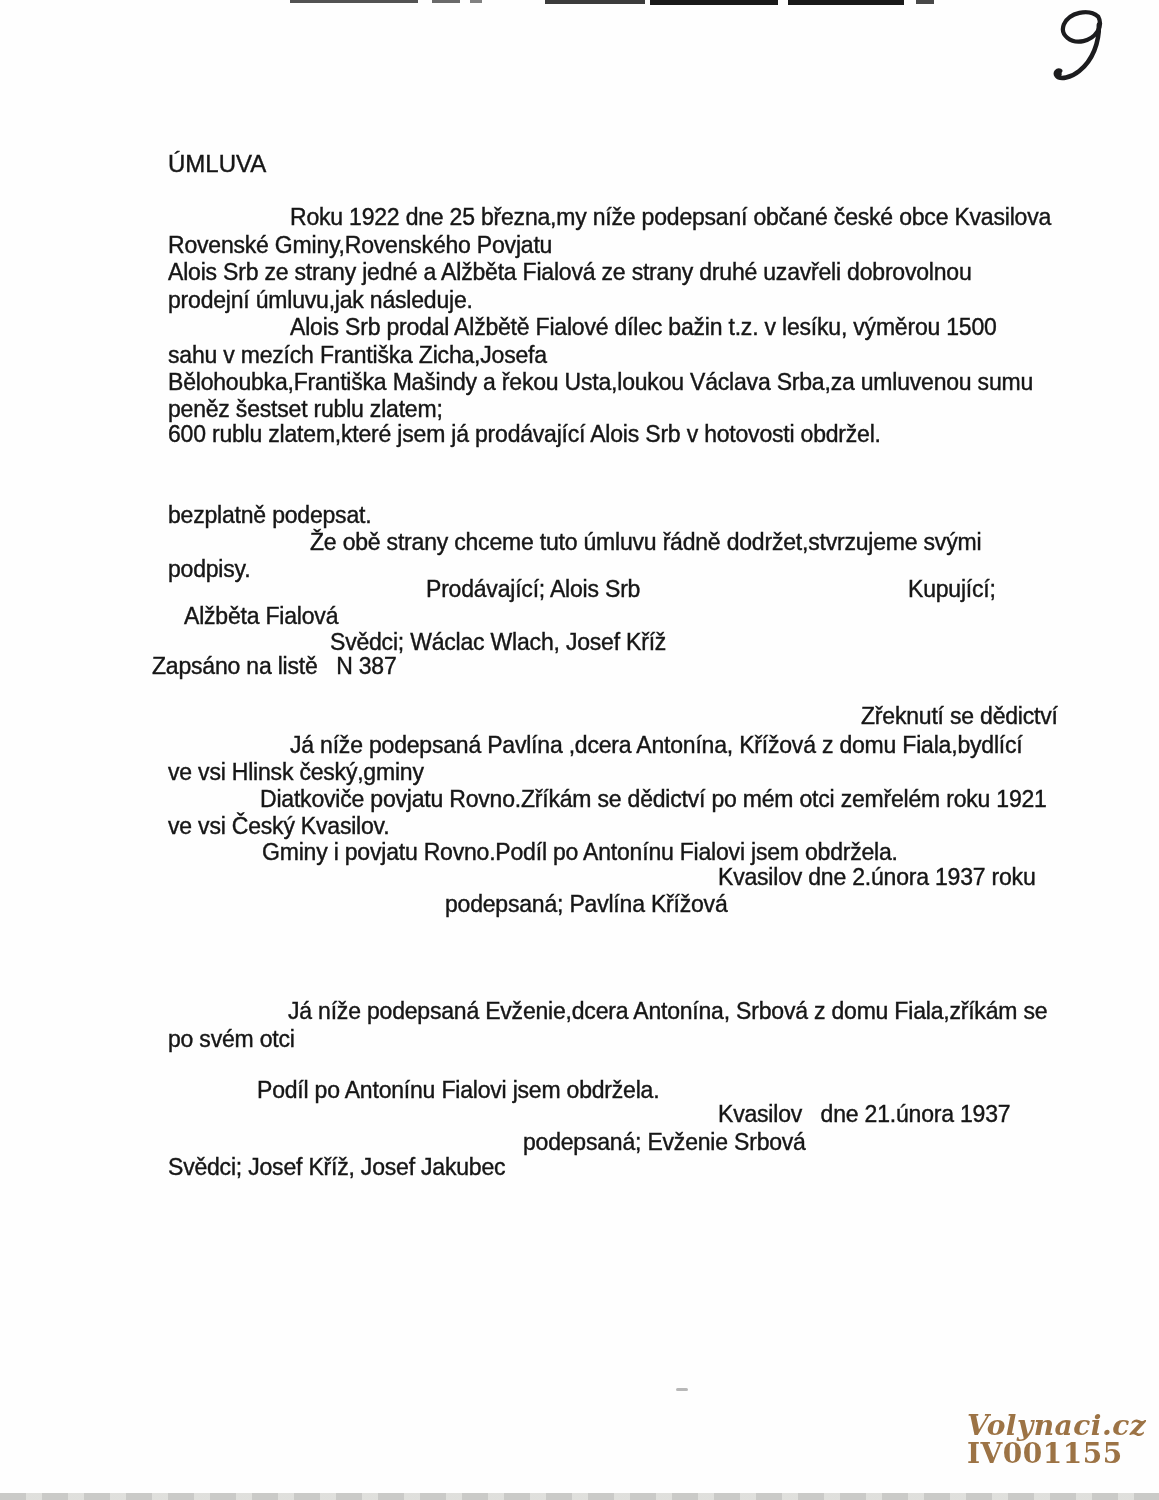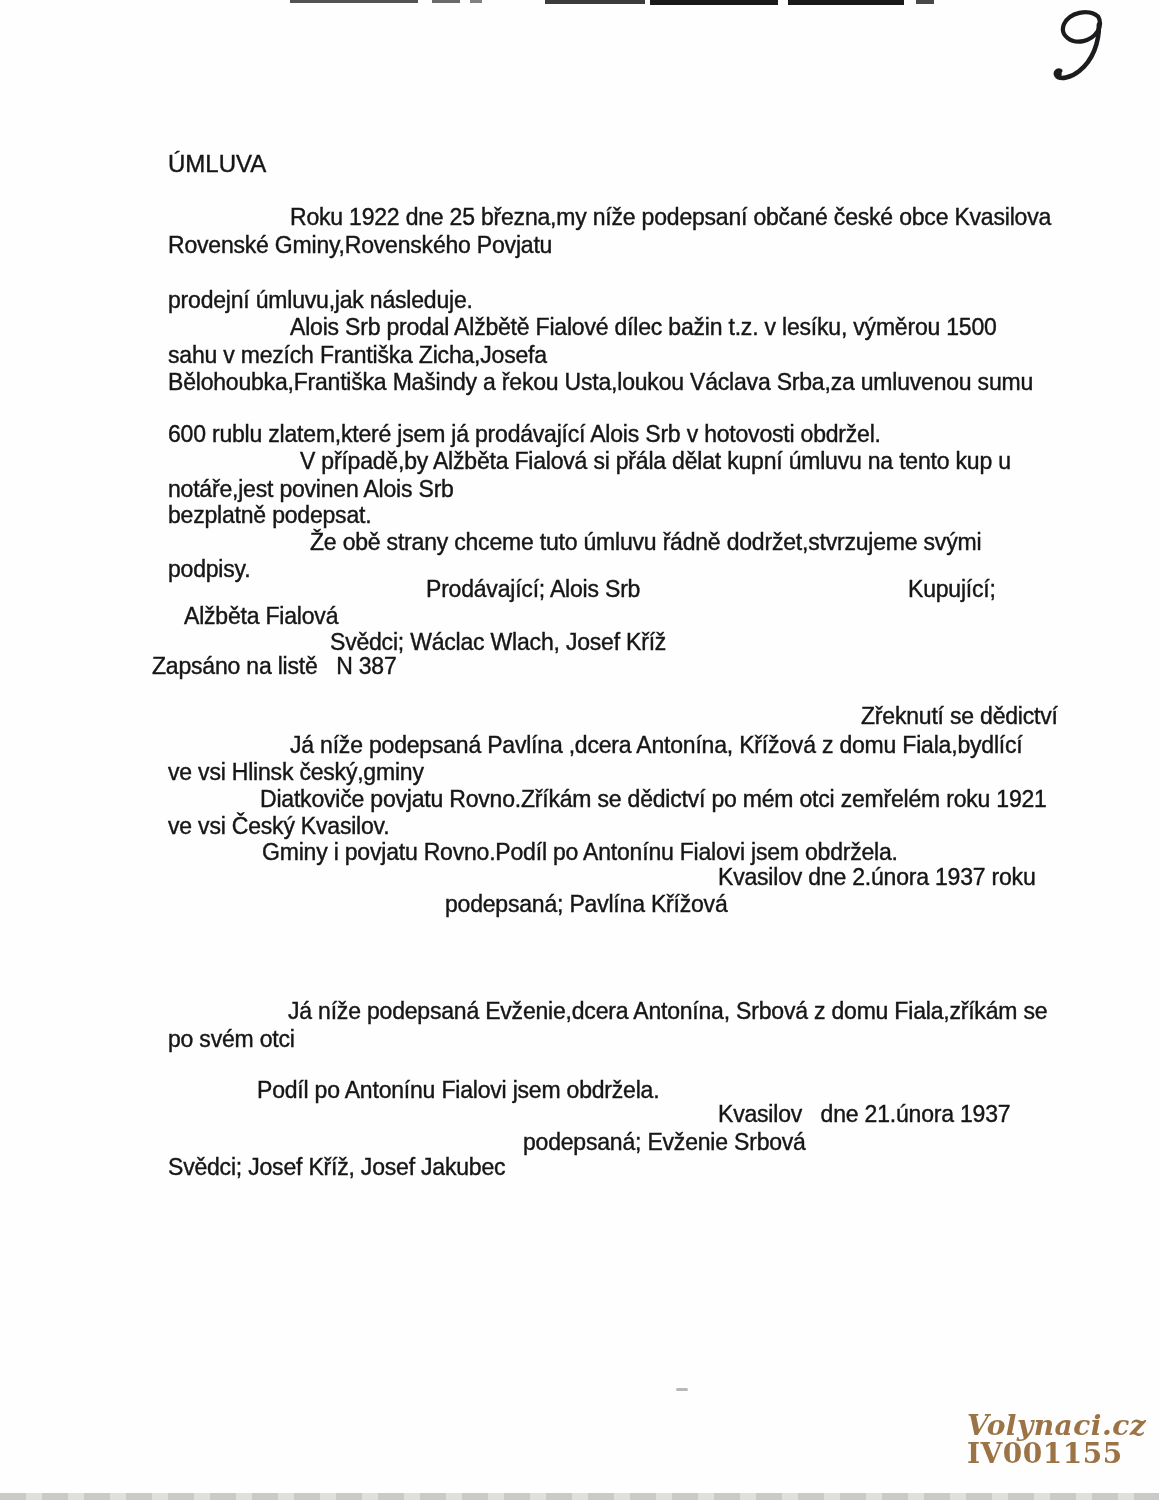--- a/index.html
+++ b/index.html
@@ -85,27 +85,27 @@
         <path d="M 48,14 C 49,32 43,50 30,61 C 22,68 11,71 7.5,66.5 C 5.5,63.5 8,60.5 11,61.5" stroke-width="4.6"></path>
         <ellipse cx="9" cy="65" rx="3.6" ry="2.6" fill="#1c1c1e" stroke="none"></ellipse>
       </g>
     </svg>
   </div>
 
   <div class="line title" style="left:168px;top:150px">ÚMLUVA</div>
 
   <div class="line" style="left:290px;top:204px">Roku 1922 dne 25 března,my níže podepsaní občané české obce Kvasilova</div>
   <div class="line" style="left:168px;top:232px">Rovenské Gminy,Rovenského Povjatu</div>
+  <div class="line" style="left:168px;top:259px">Alois Srb ze strany jedné a Alžběta Fialová ze strany druhé uzavřeli dobrovolnou</div>
   <div class="line" style="left:168px;top:287px">prodejní úmluvu,jak následuje.</div>
   <div class="line" style="left:290px;top:314px">Alois Srb prodal Alžbětě Fialové dílec bažin t.z. v lesíku, výměrou 1500</div>
   <div class="line" style="left:168px;top:342px">sahu v mezích Františka Zicha,Josefa</div>
   <div class="line" style="left:168px;top:369px">Bělohoubka,Františka Mašindy a řekou Usta,loukou Václava Srba,za umluvenou sumu</div>
+  <div class="line" style="left:168px;top:396px">peněz šestset rublu zlatem;</div>
   <div class="line" style="left:168px;top:421px">600 rublu zlatem,které jsem já prodávající Alois Srb v hotovosti obdržel.</div>
-  <div class="line" style="left:300px;top:448px">V případě,by Alžběta Fialová si přála dělat kupní úmluvu na tento kup u</div>
-  <div class="line" style="left:168px;top:476px">notáře,jest povinen Alois Srb</div>
   <div class="line" style="left:168px;top:502px">bezplatně podepsat.</div>
   <div class="line" style="left:310px;top:529px">Že obě strany chceme tuto úmluvu řádně dodržet,stvrzujeme svými</div>
   <div class="line" style="left:168px;top:556px">podpisy.</div>
 
   <div class="line" style="left:426px;top:576px">Prodávající; Alois Srb</div>
   <div class="line" style="left:908px;top:576px">Kupující;</div>
   <div class="line" style="left:184px;top:603px">Alžběta Fialová</div>
   <div class="line" style="left:330px;top:629px">Svědci; Wáclac Wlach, Josef Kříž</div>
   <div class="line" style="left:152px;top:653px">Zapsáno na listě   N 387</div>
 

